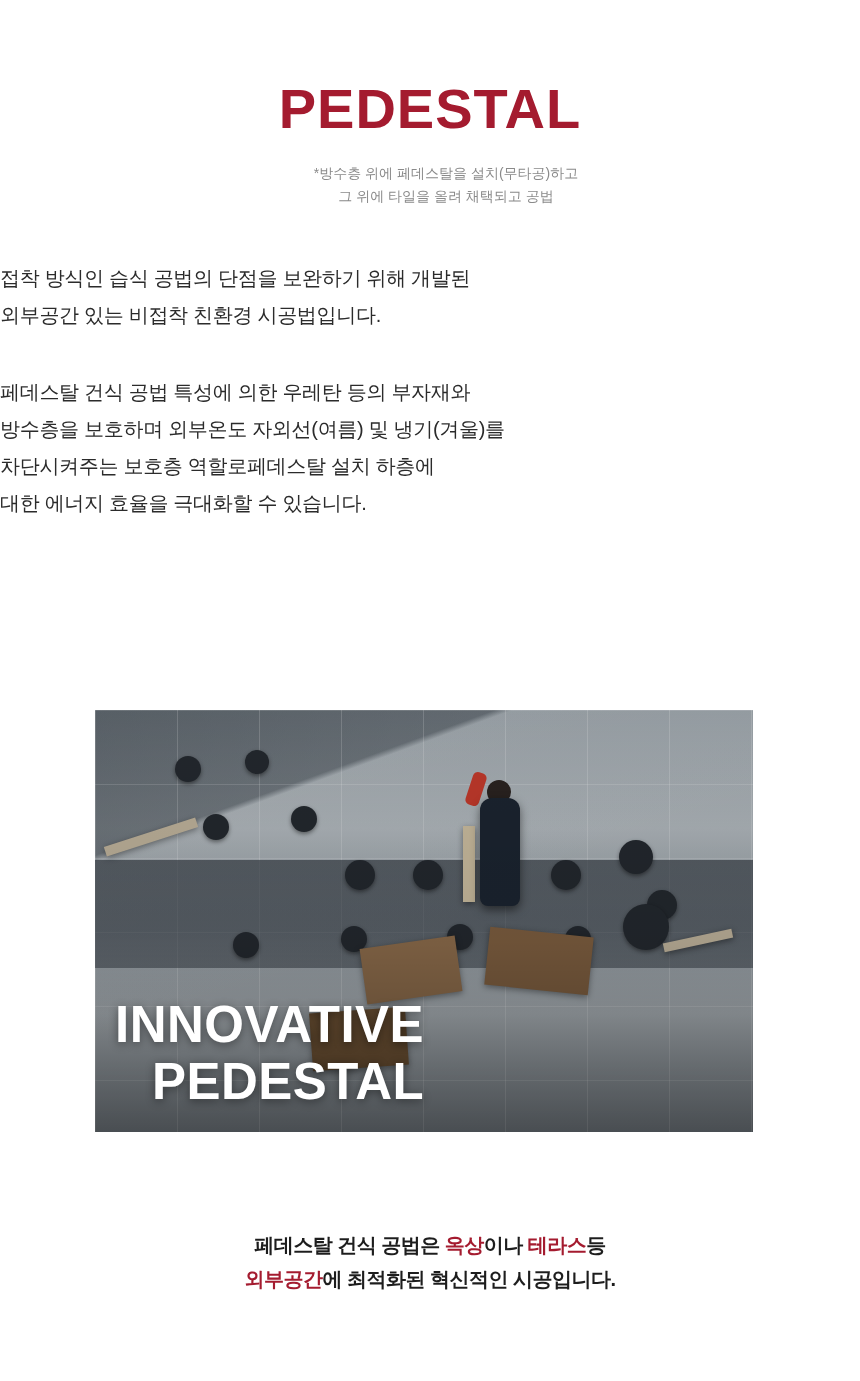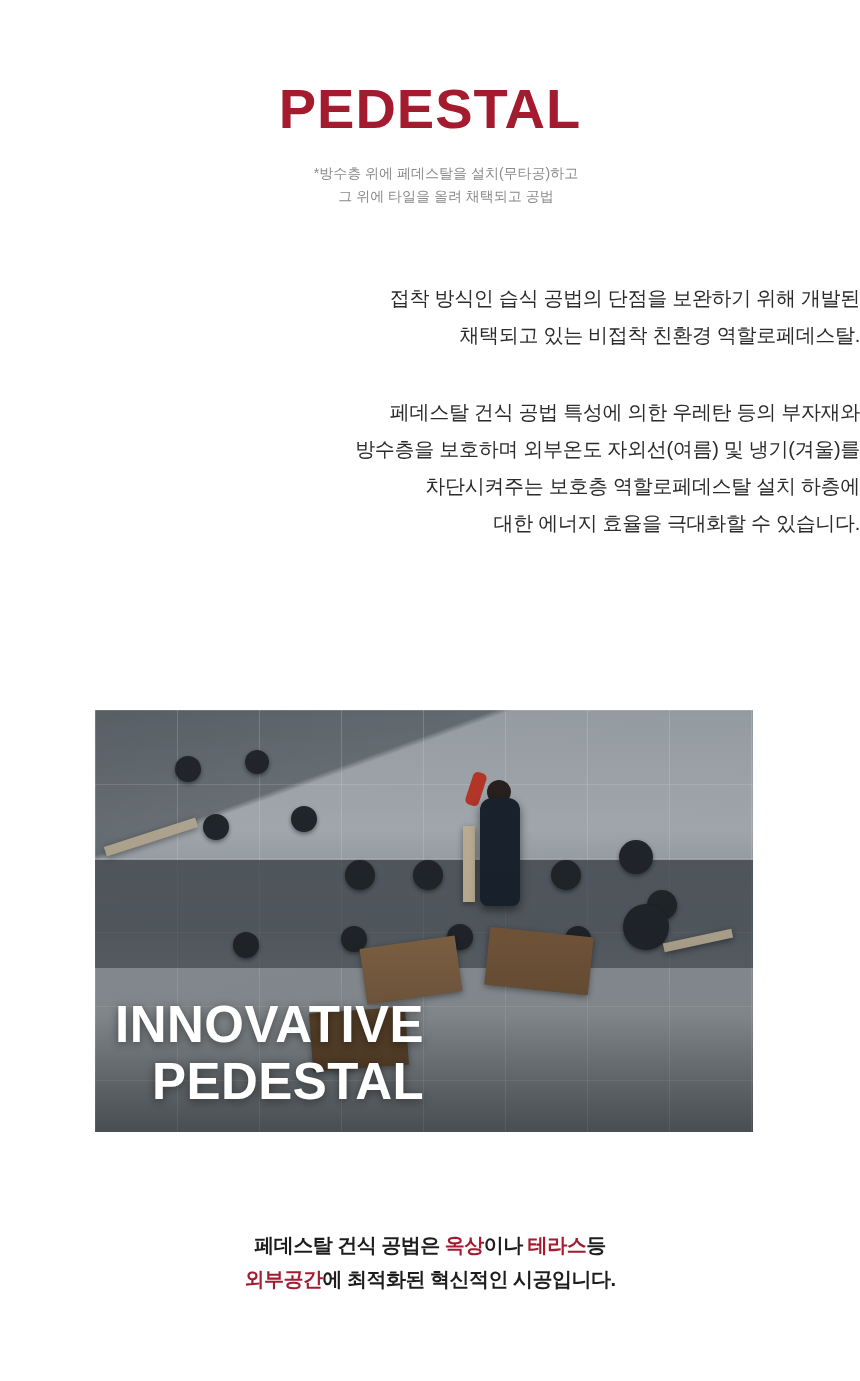--- a/index.html
+++ b/index.html
@@ -41,22 +41,22 @@
     margin-top: 22px;
     font-size: 14px;
     line-height: 1.65;
     color: #8a8a8a;
     font-weight: normal;
   }
   .brand-sub div { display: block; padding-left: 32px; }
 
   
   .copy {
-    margin-top: 72px;
-    text-align: right;
+    margin-top: 52px;
+    text-align: left;
     color: #2b2b2b;
   }
   .copy p {
     margin: 0;
     font-size: 20px;
     line-height: 1.85;
     font-weight: normal;
     letter-spacing: -0.3px;
   }
   .copy .para + .para {
@@ -181,21 +181,21 @@
     <h1 class="brand-title">PEDESTAL</h1>
     <div class="brand-sub">
       <div>*방수층 위에 페데스탈을 설치(무타공)하고</div>
       <div>그 위에 타일을 올려 채택되고 공법</div>
     </div>
   </div>
 
   <div class="copy">
     <div class="para">
       <p>접착 방식인 습식 공법의 단점을 보완하기 위해 개발된</p>
-      <p>채택되고 있는 비접착 친환경 역할로페데스탈.</p>
+      <p>외부공간 있는 비접착 친환경 시공법입니다.</p>
     </div>
     <div class="para">
       <p>페데스탈 건식 공법 특성에 의한 우레탄 등의 부자재와</p>
       <p>방수층을 보호하며 외부온도 자외선(여름) 및 냉기(겨울)를</p>
       <p>차단시켜주는 보호층 역할로페데스탈 설치 하층에</p>
       <p>대한 에너지 효율을 극대화할 수 있습니다.</p>
     </div>
   </div>
 
   <div class="hero">

